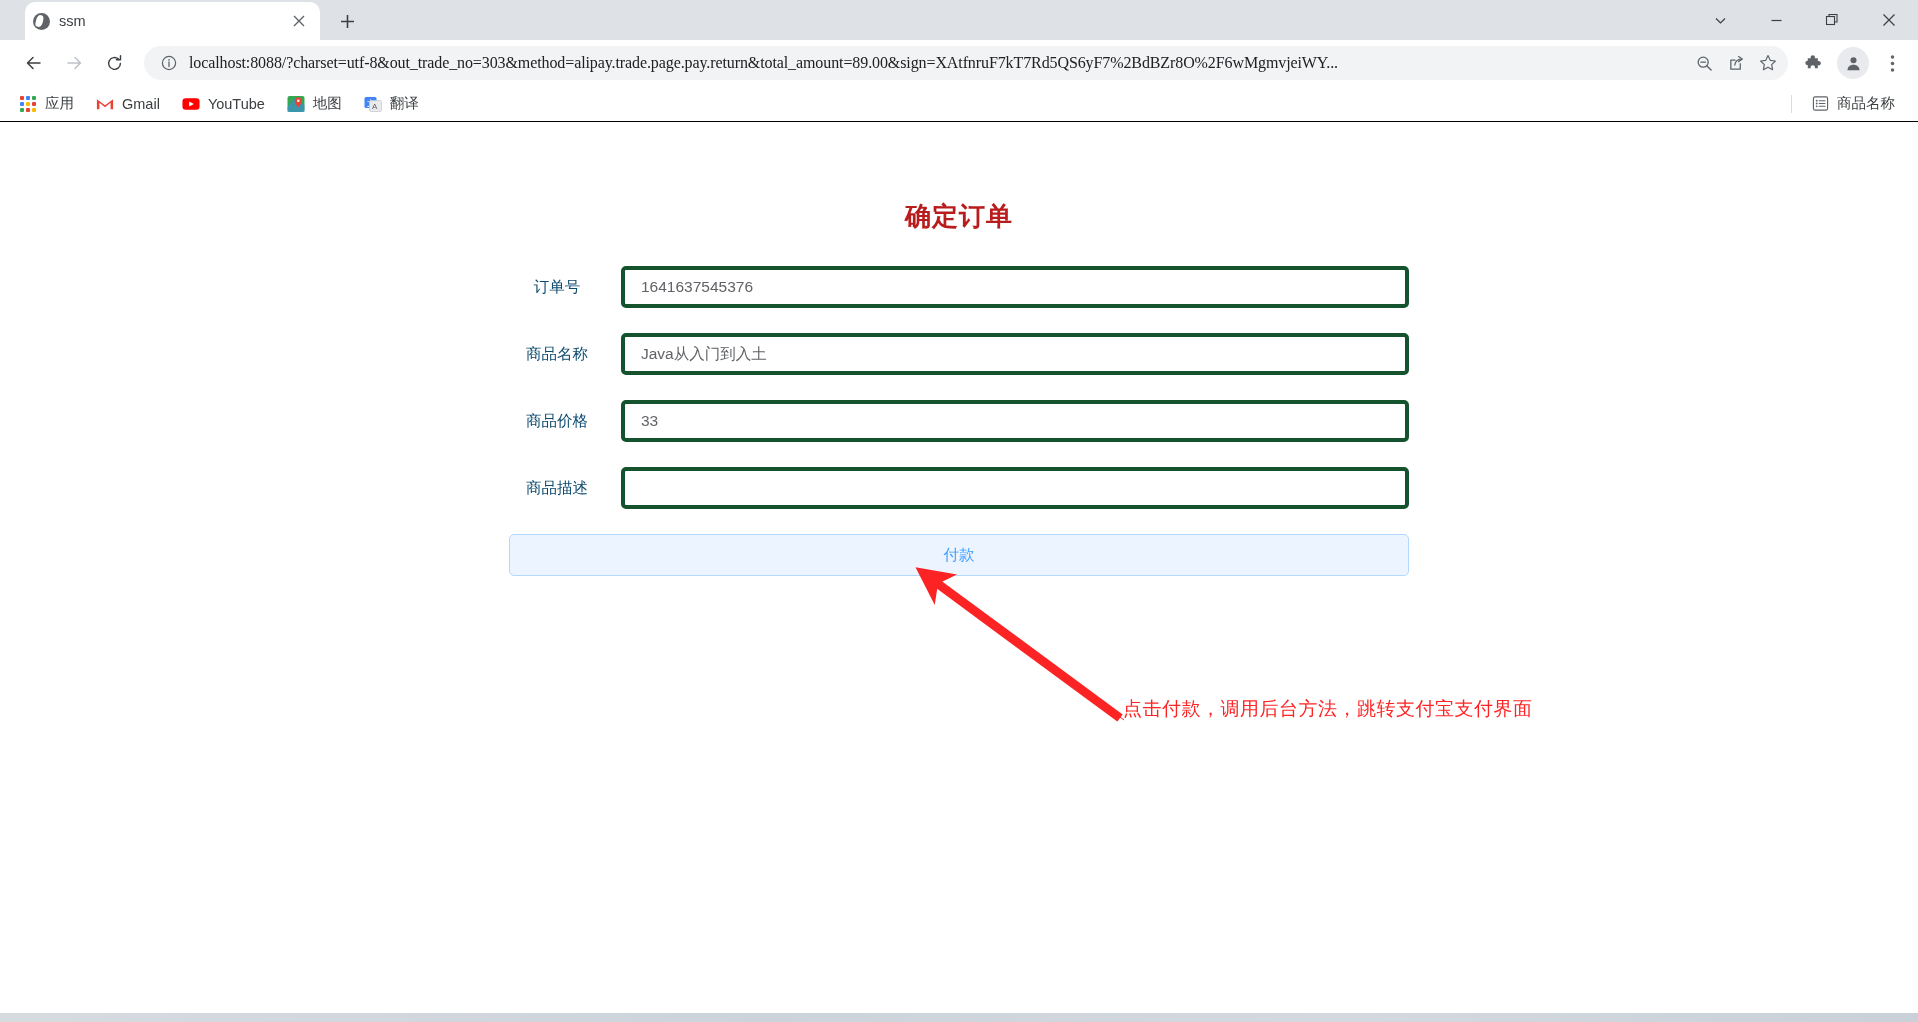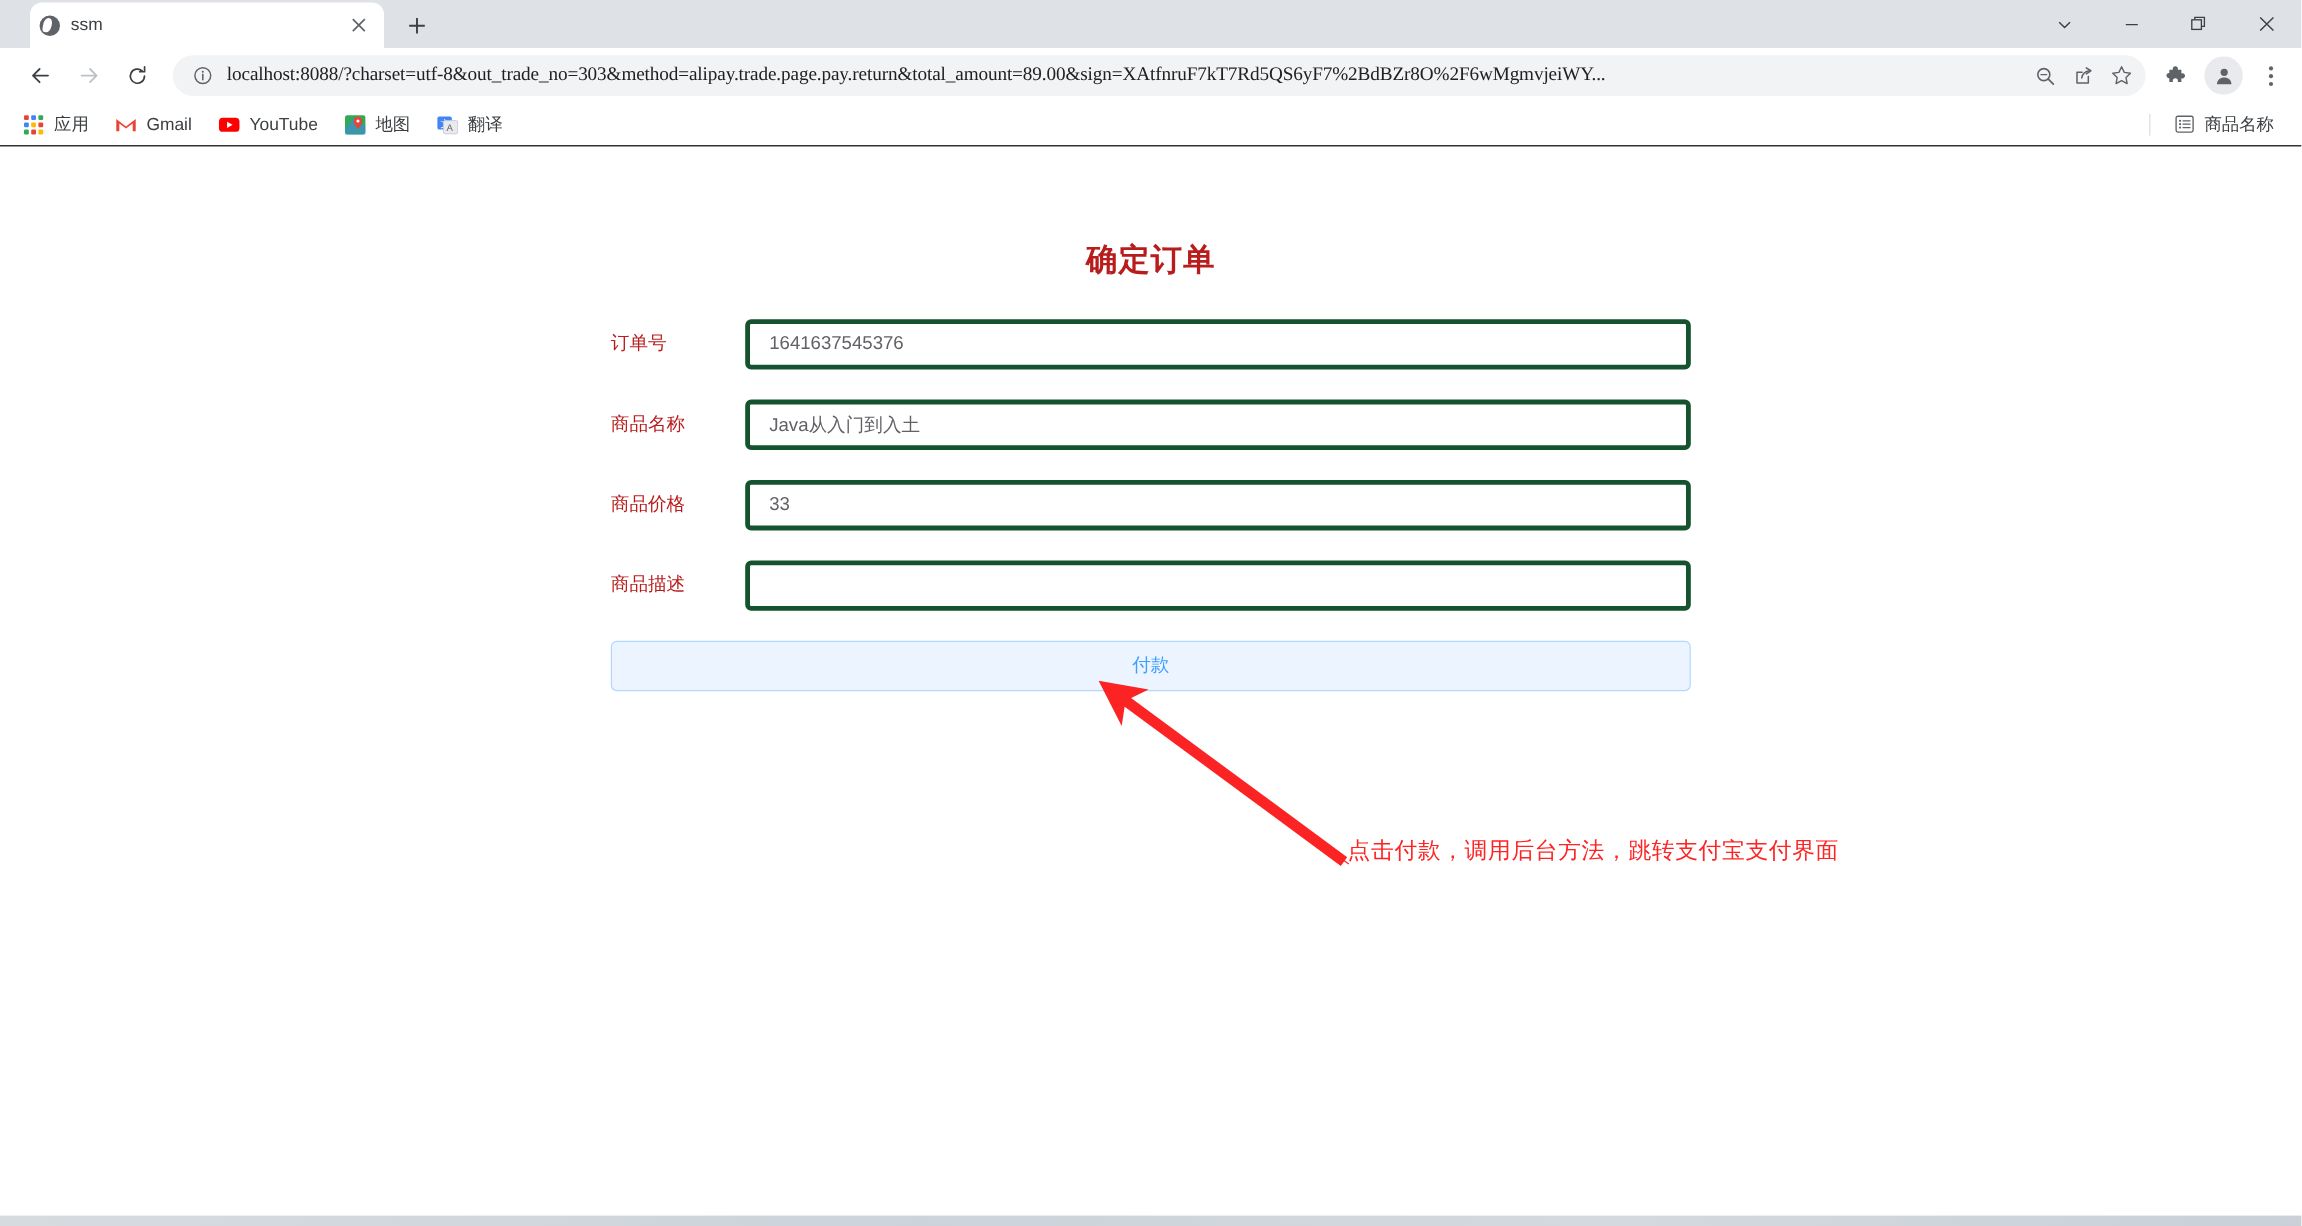--- a/index.html
+++ b/index.html
@@ -115,22 +115,22 @@
 
   
   .page { position: absolute; top: 124px; left: 0; right: 0; bottom: 8px; background: #fff; }
   .page-title {
     text-align: center; font-size: 26px; font-weight: bold;
     color: #b91c1c; margin-top: 75px; letter-spacing: 1px;
   }
   .form { width: 900px; margin: 32px auto 0; }
   .frow { display: flex; align-items: center; margin-bottom: 25px; }
   .flabel {
-    width: 112px; text-align: left; padding-right: 16px;
-    font-size: 15.5px; color: #b91c1c; flex: none; line-height: 42px;
+    width: 112px; text-align: center; padding-right: 16px;
+    font-size: 15.5px; color: #0c4a6e; flex: none; line-height: 42px;
   }
   .finput {
     flex: 1; height: 42px; border: 4px solid #14532d; border-radius: 5px;
     background: #fff; font-size: 15.5px; color: #606266;
     padding: 0 16px; font-family: inherit; outline: none;
   }
   .paybar { padding-left: 0; margin-top: 2px; }
   .paybtn {
     display: block; width: 900px; height: 42px;
     background: #ecf5ff; border: 1px solid #b3d8ff; border-radius: 5px;

